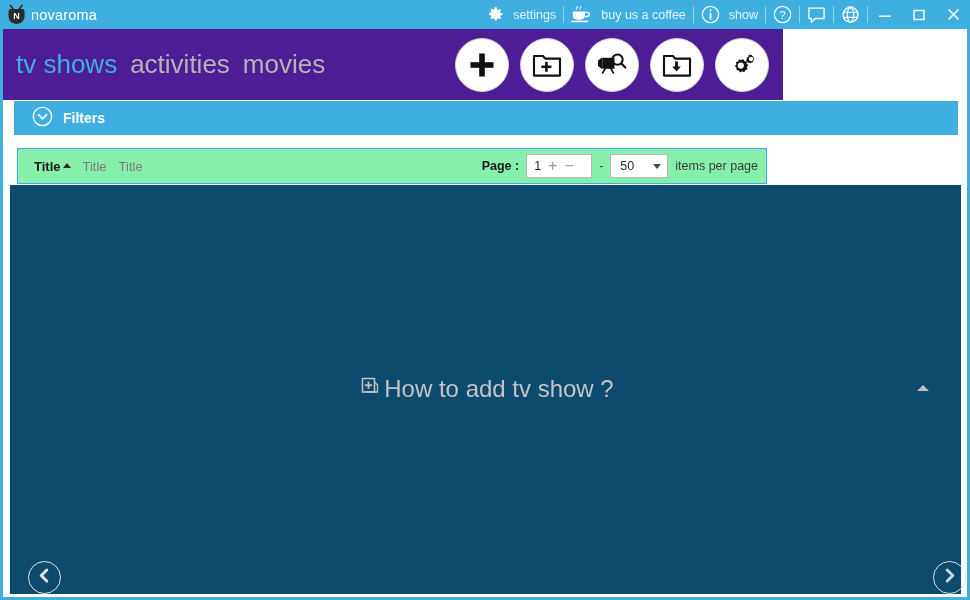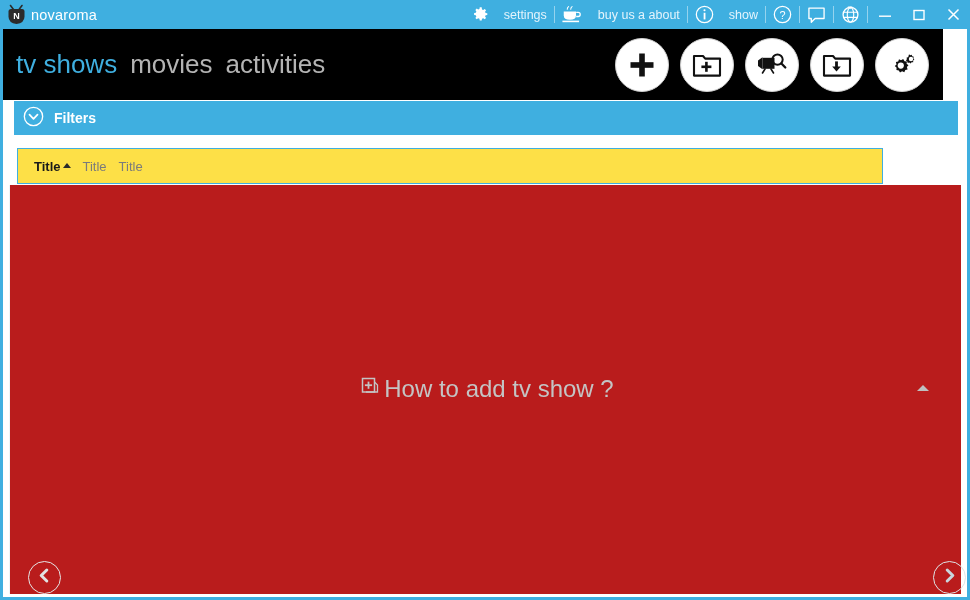--- a/index.html
+++ b/index.html
@@ -41,21 +41,21 @@
     color: #ffffff;
     font-size: 14.5px;
     margin-left: 0;
     letter-spacing: 0.2px;
     white-space: nowrap;
   }
   .tb-spacer { flex: 1 1 auto; }
   .tb-item {
     display: flex;
     align-items: center;
-    gap: 15px;
+    gap: 9px;
     color: #e4f4fc;
     font-size: 12.5px;
     padding: 0 7px;
     height: 29px;
     white-space: nowrap;
   }
   .tb-item svg { display: block; }
   .tb-sep {
     width: 1px; height: 17px;
     background: rgba(255,255,255,0.45);
@@ -64,22 +64,22 @@
   .tb-win {
     width: 34px; height: 29px;
     display: flex; align-items: center; justify-content: center;
     color: #ffffff;
   }
 
   
   .tabbar {
     position: absolute;
     left: 0; top: 29px;
-    width: 940px; height: 71px;
-    background: #000000;
+    width: 780px; height: 71px;
+    background: #4c1d95;
     display: flex;
     align-items: center;
   }
   .tabs {
     display: flex;
     align-items: baseline;
     gap: 13px;
     margin-left: 13px;
   }
   .tab {
@@ -108,36 +108,36 @@
   .circ-btn svg { display: block; }
 
   
   .filters {
     position: absolute;
     left: 11px; top: 101px;
     width: 944px; height: 34px;
     background: #3fafe0;
     display: flex;
     align-items: center;
-    padding-left: 9px;
+    padding-left: 18px;
   }
   .filters-label {
     color: #ffffff;
     font-weight: bold;
     font-size: 14px;
     margin-left: 10px;
   }
 
   
   .sortbar {
     position: absolute;
     left: 14px; top: 148px;
-    width: 866px; height: 36px;
+    width: 750px; height: 36px;
     border: 1px solid #3fafe0;
-    background: #fde047;
+    background: #86efac;
     display: flex;
     align-items: center;
     padding: 0 8px 0 16px;
   }
   .sort-group { display: flex; align-items: baseline; gap: 12px; }
   .sort-item {
     font-size: 13px;
     color: #7b7b7b;
     white-space: nowrap;
   }
@@ -208,21 +208,21 @@
     font-size: 12.5px;
     color: #3a3a3a;
     white-space: nowrap;
   }
 
   
   .content {
     position: absolute;
     left: 6px; top: 185px;
     width: 952px; height: 409px;
-    background: #b91c1c;
+    background: #0c4a6e;
     border-left: 1px solid #eef6f9;
   }
   .empty-state {
     position: absolute;
     left: 0; right: 0; top: 190px;
     display: flex;
     align-items: center;
     justify-content: center;
     gap: 4px;
   }
@@ -291,21 +291,21 @@
     <div class="tb-item">
       <span>
         <svg width="21" height="17" viewBox="0 0 24 19">
           <path d="M6 3.5 q0 -2 1.5 -3" stroke="#ffffff" stroke-width="1.2" fill="none" stroke-linecap="round"></path>
           <path d="M10 3.5 q0 -2 1.5 -3" stroke="#ffffff" stroke-width="1.2" fill="none" stroke-linecap="round"></path>
           <path d="M2 6 h14 v4.5 q0 5 -7 5 t-7 -5 z" fill="#ffffff"></path>
           <path d="M16.2 7 h2.2 a2.4 2.4 0 0 1 0 4.8 h-2.2" stroke="#ffffff" stroke-width="1.5" fill="none"></path>
           <rect x="0.5" y="16.5" width="19" height="1.8" fill="#ffffff"></rect>
         </svg>
       </span>
-      <span>buy us a about</span>
+      <span>buy us a coffee</span>
     </div>
     <div class="tb-sep"></div>
 
     <div class="tb-item">
       <span>
         <svg width="19" height="19" viewBox="0 0 20 20">
           <circle cx="10" cy="10" r="8.6" fill="none" stroke="#ffffff" stroke-width="1.3"></circle>
           <circle cx="10" cy="5.6" r="1.1" fill="#ffffff"></circle>
           <rect x="9.1" y="8.2" width="1.9" height="7" fill="#ffffff"></rect>
         </svg>
@@ -358,22 +358,22 @@
     <div class="tb-win">
       <svg width="15" height="15" viewBox="0 0 15 15">
         <path d="M2.5 2.5 L12.5 12.5 M12.5 2.5 L2.5 12.5" stroke="#ffffff" stroke-width="1.5" fill="none"></path>
       </svg>
     </div>
   </div>
 
   <div class="tabbar">
     <div class="tabs">
       <div class="tab active">tv shows</div>
+      <div class="tab">activities</div>
       <div class="tab">movies</div>
-      <div class="tab">activities</div>
     </div>
 
     <div class="tb-tools">
 
       <div class="circ-btn">
         <span>
           <svg width="30" height="30" viewBox="0 0 30 30">
             <rect x="12.2" y="3.5" width="5.6" height="23" fill="#111111"></rect>
             <rect x="3.5" y="12.2" width="23" height="5.6" fill="#111111"></rect>
           </svg>
@@ -442,20 +442,38 @@
   <div class="sortbar">
     <div class="sort-group">
       <span class="sort-item active">
         <span>Title</span>
         <span class="caret-up"></span>
       </span>
       <span class="sort-item">Title</span>
       <span class="sort-item">Title</span>
     </div>
 
+    <div class="pager">
+      <span class="pager-label">Page :</span>
+
+      <span class="stepper">
+        <span class="stepper-val">1</span>
+        <span class="step-btn">+</span>
+        <span class="step-btn">−</span>
+      </span>
+
+      <span class="dash">-</span>
+
+      <span class="select">
+        <span class="select-val">50</span>
+        <span class="caret-down-sm"></span>
+      </span>
+
+      <span class="ipp">items per page</span>
+    </div>
   </div>
 
   <div class="content">
 
     <div class="empty-state">
       <span>
         <svg width="23" height="23" viewBox="0 0 23 23">
           <rect x="5.5" y="2.5" width="12" height="13.5" fill="none" stroke="#c4c4c4" stroke-width="1.5"></rect>
           <path d="M17.5 6 l3 3 v7 h-11.5" fill="none" stroke="#c4c4c4" stroke-width="1.3"></path>
           <rect x="10.6" y="5.6" width="1.8" height="7.2" fill="#c4c4c4"></rect>

